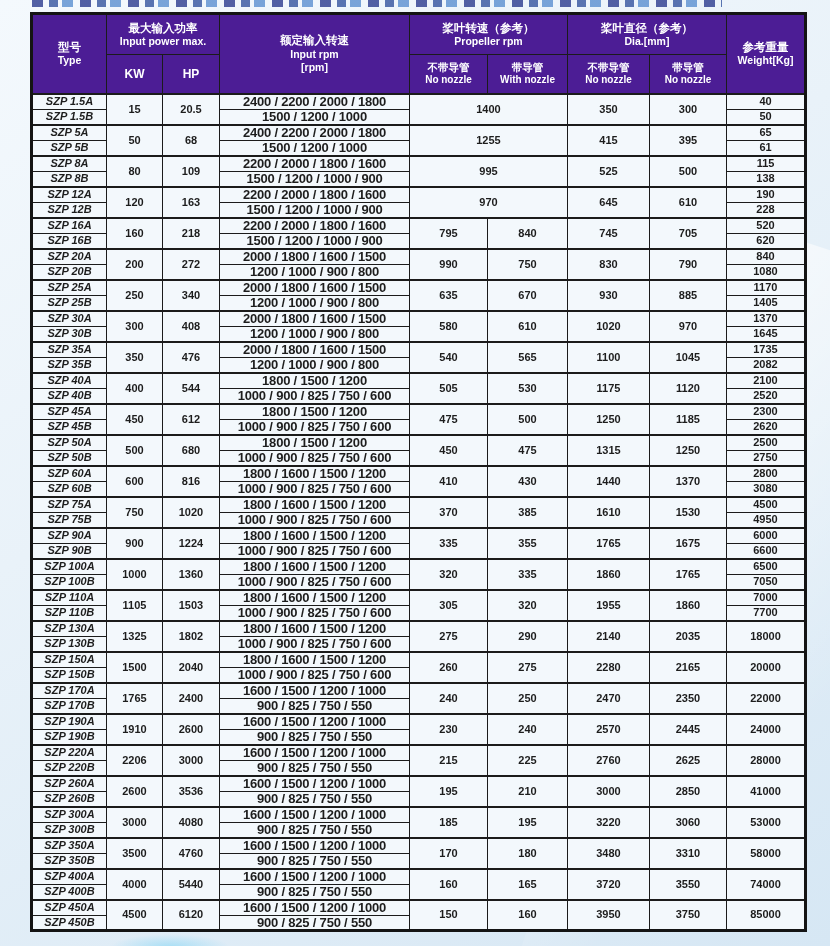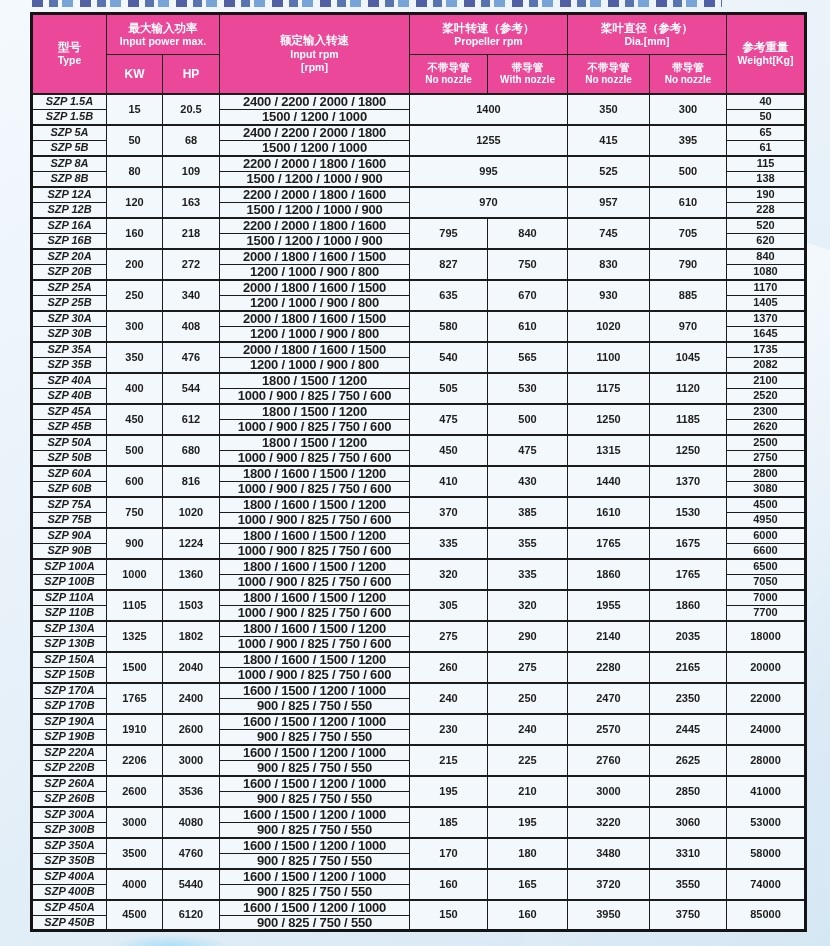--- a/index.html
+++ b/index.html
@@ -66,21 +66,21 @@
     border: 1.5px solid #1b1b1b;
     padding: 0;
     text-align: center;
     vertical-align: middle;
     overflow: hidden;
     white-space: nowrap;
   }
   .spec thead tr.h1 { height: 41px; }
   .spec thead tr.h2 { height: 39px; }
   .spec th {
-    background: #ec4899;
+    background: #4c1d95;
     color: #ffffff;
     font-weight: 700;
   }
   .spec th .zh { display: block; font-size: 11.5px; line-height: 1.25; }
   .spec th .en { display: block; font-size: 10.5px; line-height: 1.25; }
   .spec th.sub .zh { font-size: 10.5px; font-family: Liberation Serif, serif; }
   .spec th.sub .en { font-size: 10px; }
   .spec th.kwhp { font-size: 12px; }
 
   .spec tbody tr { height: 15.5px; }
@@ -209,21 +209,21 @@
         <td class="model">SZP 8B</td>
         <td class="rpm">1500 / 1200 / 1000 / 900</td>
         <td class="num">138</td>
       </tr>
       <tr class="row-a">
         <td class="model">SZP 12A</td>
         <td class="num" rowspan="2">120</td>
         <td class="num" rowspan="2">163</td>
         <td class="rpm">2200 / 2000 / 1800 / 1600</td>
         <td class="num" rowspan="2" colspan="2">970</td>
-        <td class="num" rowspan="2">957</td>
+        <td class="num" rowspan="2">645</td>
         <td class="num" rowspan="2">610</td>
         <td class="num">190</td>
       </tr>
       <tr class="row-b">
         <td class="model">SZP 12B</td>
         <td class="rpm">1500 / 1200 / 1000 / 900</td>
         <td class="num">228</td>
       </tr>
       <tr class="row-a">
         <td class="model">SZP 16A</td>
@@ -239,21 +239,21 @@
       <tr class="row-b">
         <td class="model">SZP 16B</td>
         <td class="rpm">1500 / 1200 / 1000 / 900</td>
         <td class="num">620</td>
       </tr>
       <tr class="row-a">
         <td class="model">SZP 20A</td>
         <td class="num" rowspan="2">200</td>
         <td class="num" rowspan="2">272</td>
         <td class="rpm">2000 / 1800 / 1600 / 1500</td>
-        <td class="num" rowspan="2">827</td>
+        <td class="num" rowspan="2">990</td>
         <td class="num" rowspan="2">750</td>
         <td class="num" rowspan="2">830</td>
         <td class="num" rowspan="2">790</td>
         <td class="num">840</td>
       </tr>
       <tr class="row-b">
         <td class="model">SZP 20B</td>
         <td class="rpm">1200 / 1000 / 900 / 800</td>
         <td class="num">1080</td>
       </tr>

